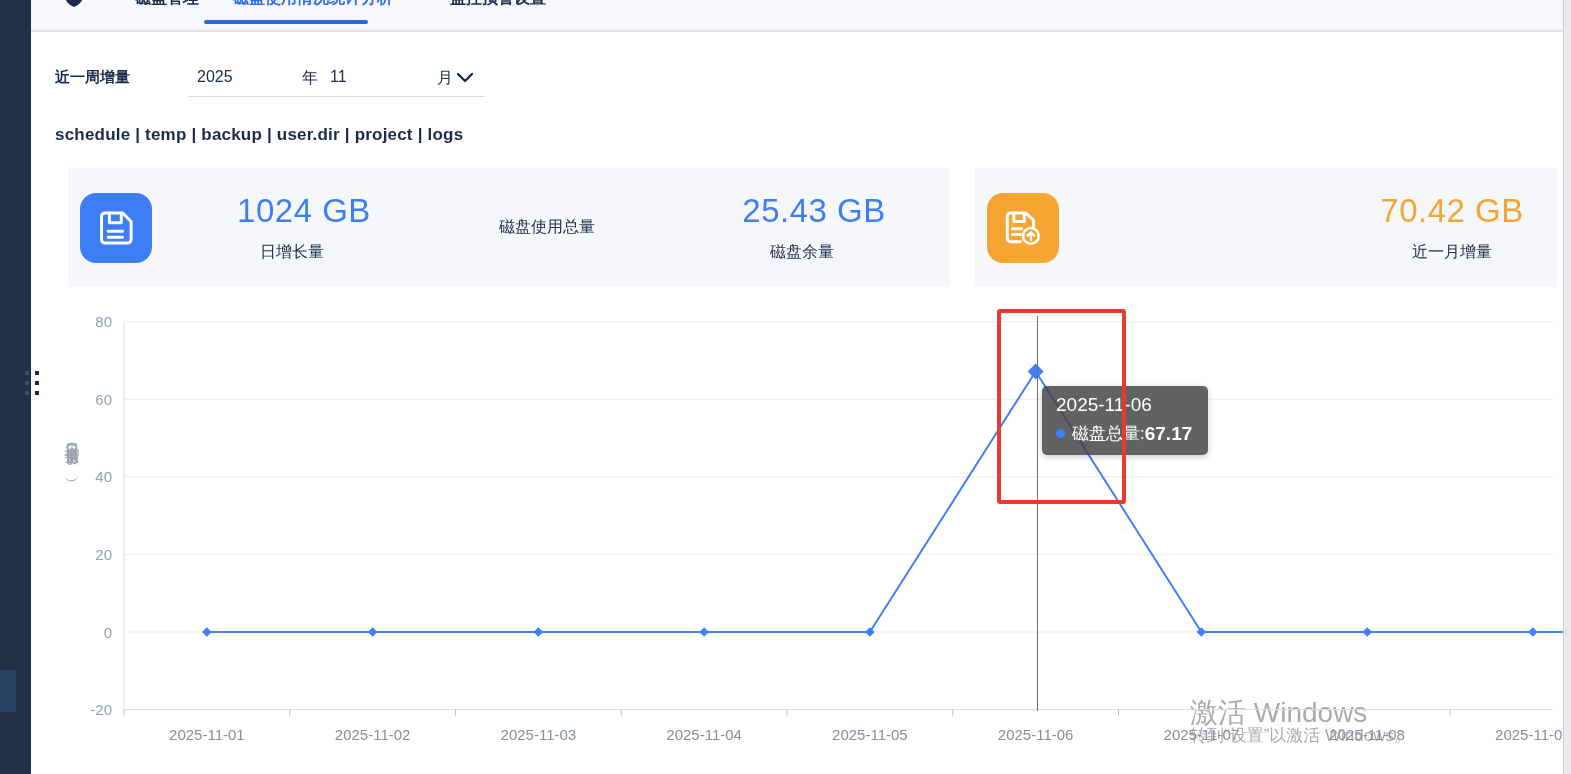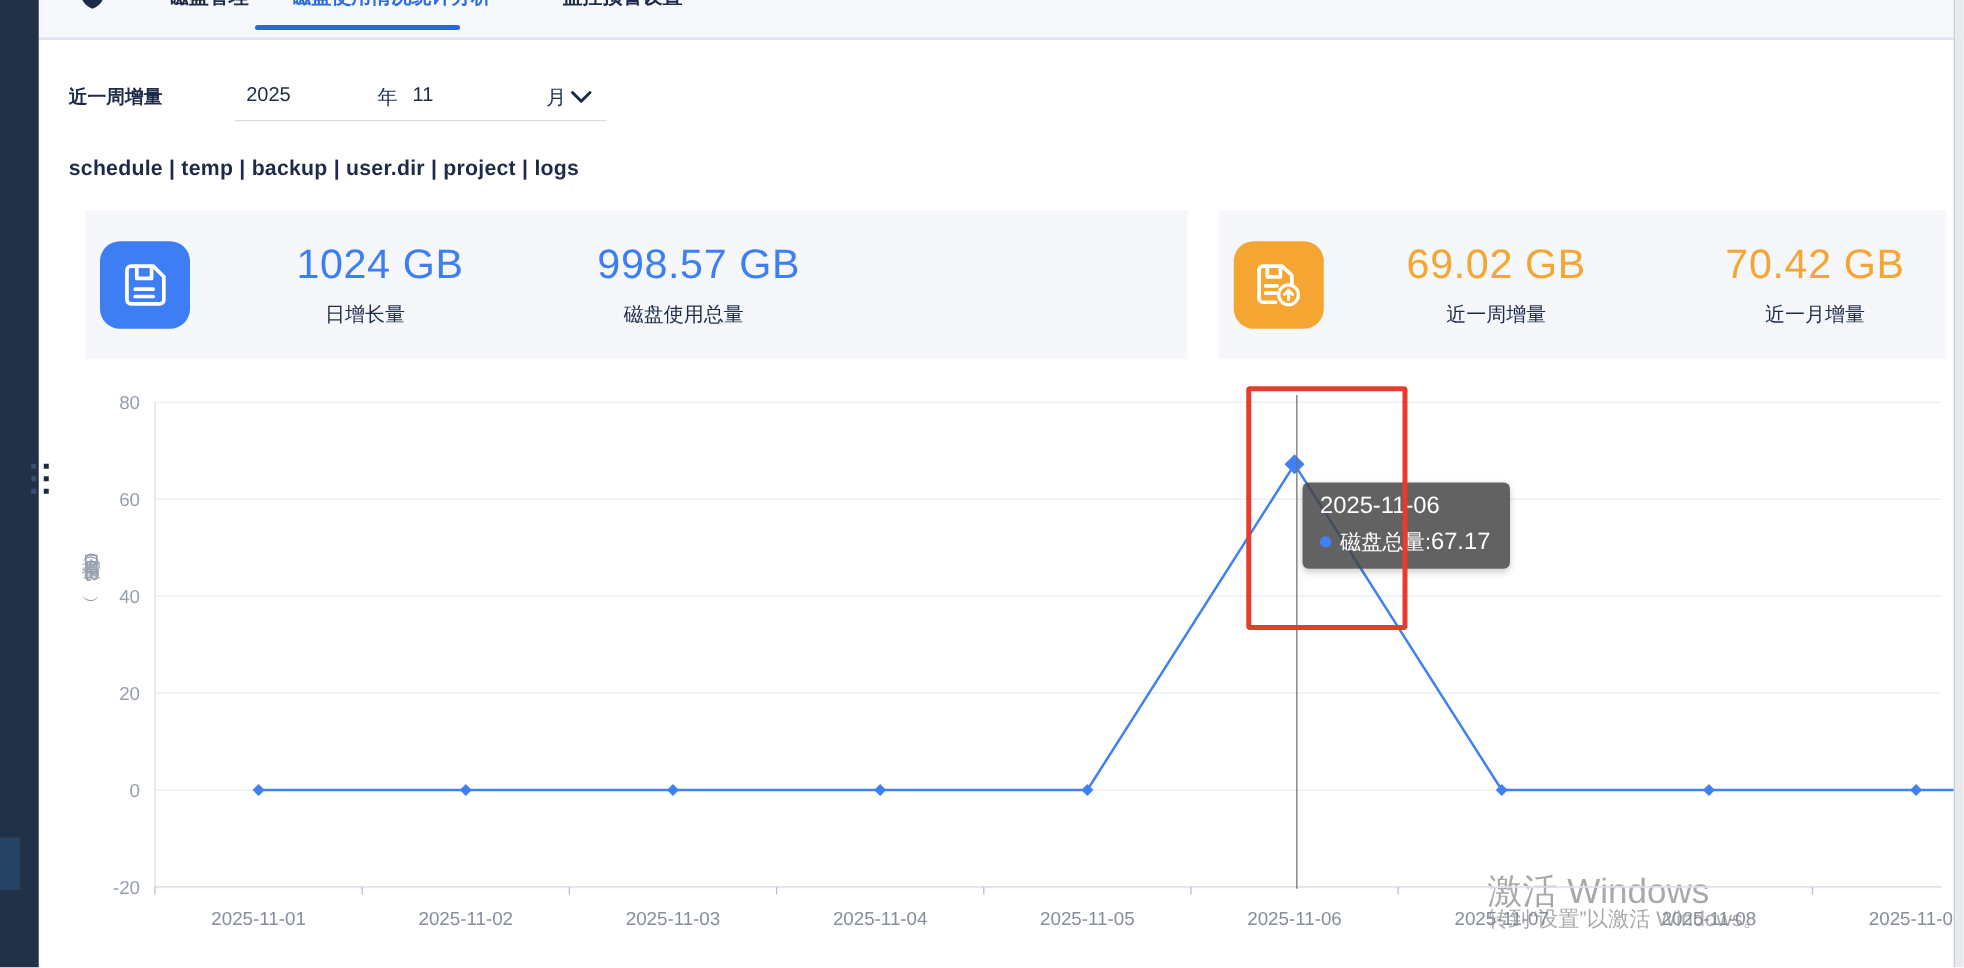--- a/index.html
+++ b/index.html
@@ -50,21 +50,21 @@
   
   #chart-svg{left:0;top:0;width:1571px;height:774px;z-index:1;}
   #y-title{left:62px;top:432px;height:160px;writing-mode:vertical-rl;font-size:15px;color:#98a0af;letter-spacing:2px;z-index:1;}
   #axis-pointer{left:1037px;top:316px;width:1px;height:395px;background:#6e6e6e;z-index:2;}
 
   #tooltip{left:1042px;top:386px;z-index:4;background:rgba(66,66,66,.83);border-radius:5px;
            padding:8px 16px 10px 14px;color:#fff;box-shadow:0 2px 6px rgba(0,0,0,.2);white-space:nowrap;}
   #tooltip .t1{font-size:19px;margin-bottom:6px;}
   #tooltip .t2{font-size:17px;display:flex;align-items:center;}
   #tooltip .dot{display:inline-block;width:9px;height:9px;border-radius:50%;background:#4080ff;margin-right:7px;}
-  #tooltip .tv{font-weight:normal;font-size:19px;}
+  #tooltip .tv{font-weight:bold;font-size:19px;}
 
   #red-box{left:997px;top:309px;width:121px;height:187px;border:4px solid #e73b2d;border-radius:3px;z-index:5;}
 
   #watermark{z-index:7;pointer-events:none;color:rgba(150,150,150,.82);}
   #wm1{left:1190px;top:694px;font-size:28px;}
   #wm2{left:1190px;top:724px;font-size:17px;}
 
   #scroll-strip{left:1563px;top:0;width:8px;height:774px;background:#e9eaee;border-left:1px solid #cbced4;z-index:8;}
 </style>
 </head>
@@ -115,39 +115,38 @@
       <path d="M10 14 a5 5 0 0 1 5 -5 H42 L55 22 V50 a5 5 0 0 1 -5 5 H15 a5 5 0 0 1 -5 -5 Z"></path>
       <path d="M22 9 V24 H40 V12"></path>
       <path d="M20 37 H42 M20 46 H42"></path>
     </svg>
   </div>
   <div class="stat s1">
     <div class="val">1024 GB</div>
     <div class="lab">日增长量</div>
   </div>
   <div class="stat s2">
-    <div class="val">998.57 GB</div>
     <div class="lab">磁盘使用总量</div>
+  </div>
+  <div class="stat s3">
+    <div class="val">25.43 GB</div>
+    <div class="lab">磁盘余量</div>
   </div>
 </div>
 
 <div class="abs card" id="card-growth">
   <div class="card-icon">
     <svg width="42" height="42" viewBox="0 0 64 64" fill="none" stroke="#fff" stroke-width="4.5" stroke-linecap="round" stroke-linejoin="round">      
         <path d="M8 14 a5 5 0 0 1 5 -5 H36 L48 20 V30"></path>
       <path d="M8 14 V48 a5 5 0 0 0 5 5 H28"></path>
       <path d="M18 9 V22 H34 V11"></path>
       <path d="M16 33 H30 M16 42 H28"></path>
       <circle cx="44" cy="44" r="12" fill="#f5a531" stroke="#fff" stroke-width="4"></circle>
       <path d="M44 50 V39 M39 43.5 L44 38.5 L49 43.5" stroke="#fff" stroke-width="3.6"></path>
     </svg>
-  </div>
-  <div class="stat s1">
-    <div class="val">69.02 GB</div>
-    <div class="lab">近一周增量</div>
   </div>
   <div class="stat s2">
     <div class="val">70.42 GB</div>
     <div class="lab">近一月增量</div>
   </div>
 </div>
 
 <svg class="abs" id="chart-svg" viewBox="0 0 1571 774">
     <line x1="124" x2="1553" y1="321.68" y2="321.68" stroke="#e9ecf2" stroke-width="1"></line>
     <line x1="124" x2="1553" y1="399.26" y2="399.26" stroke="#e9ecf2" stroke-width="1"></line>

